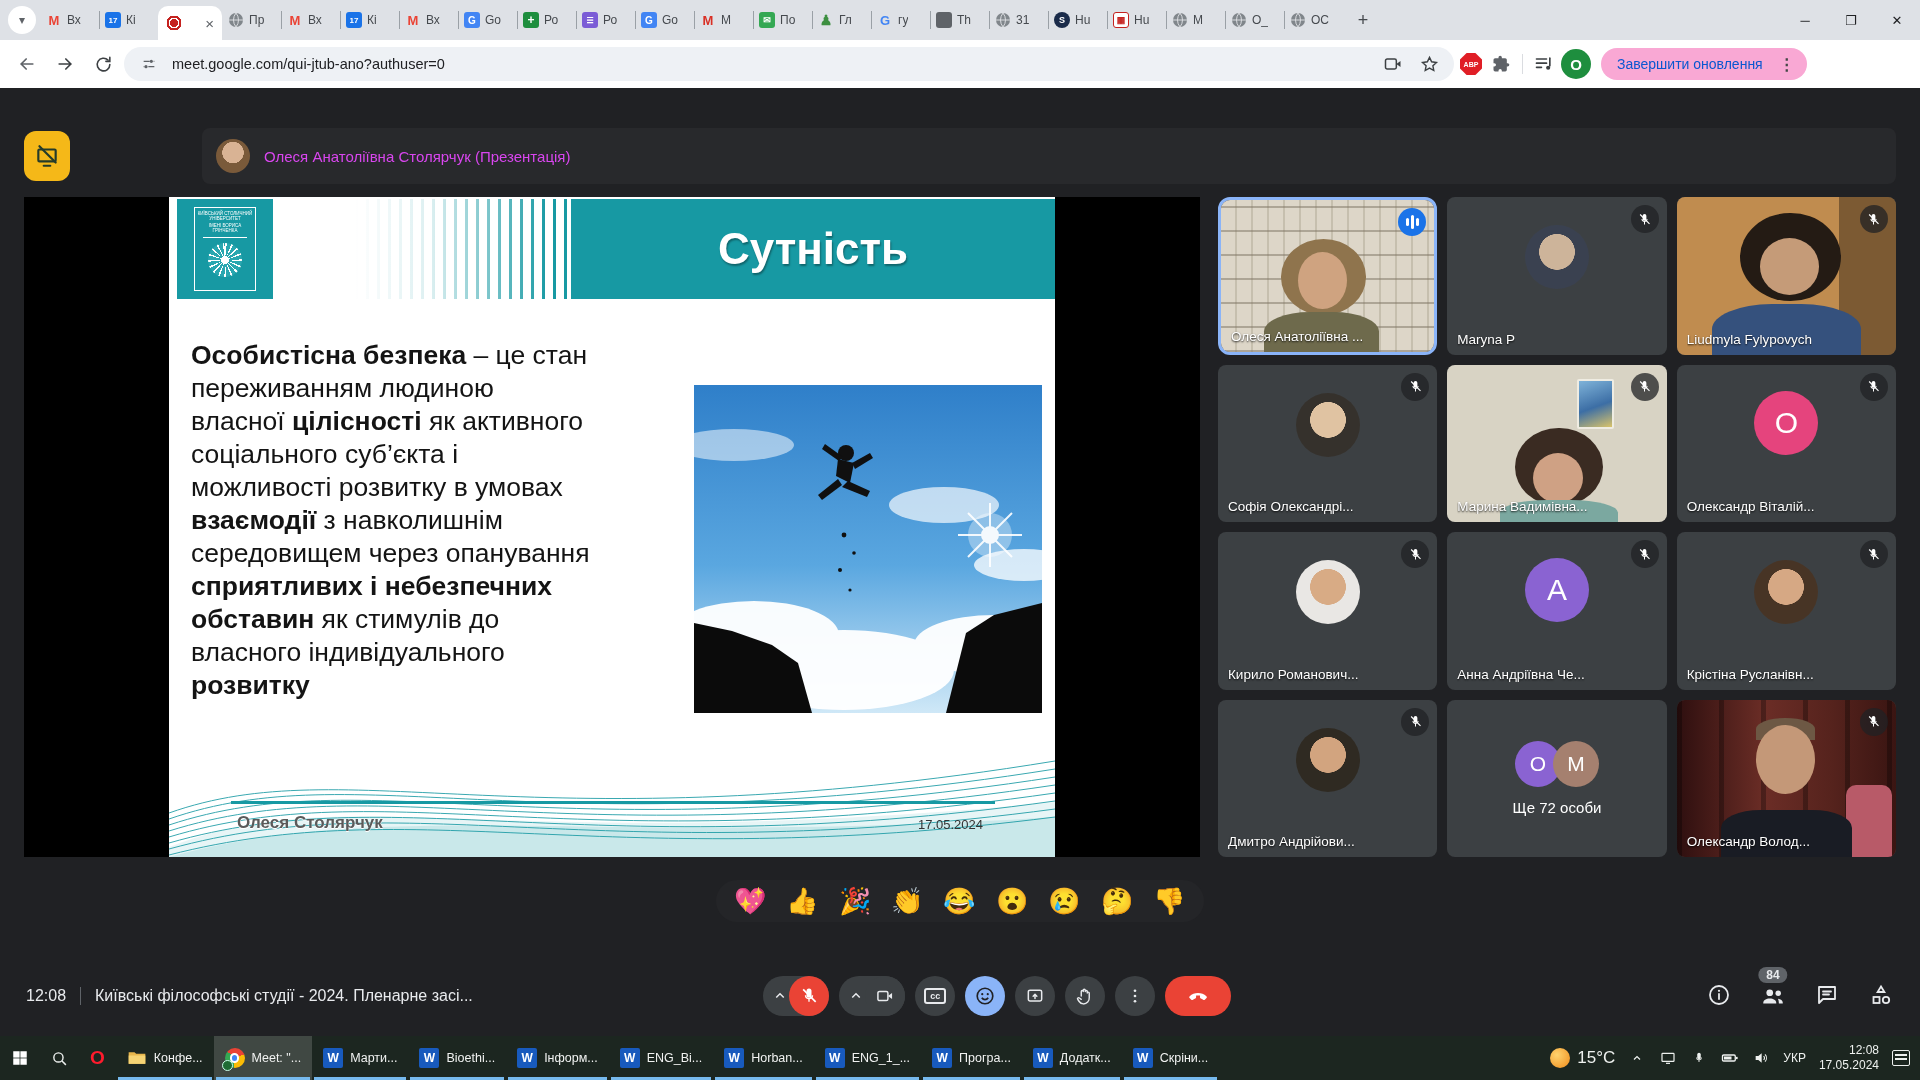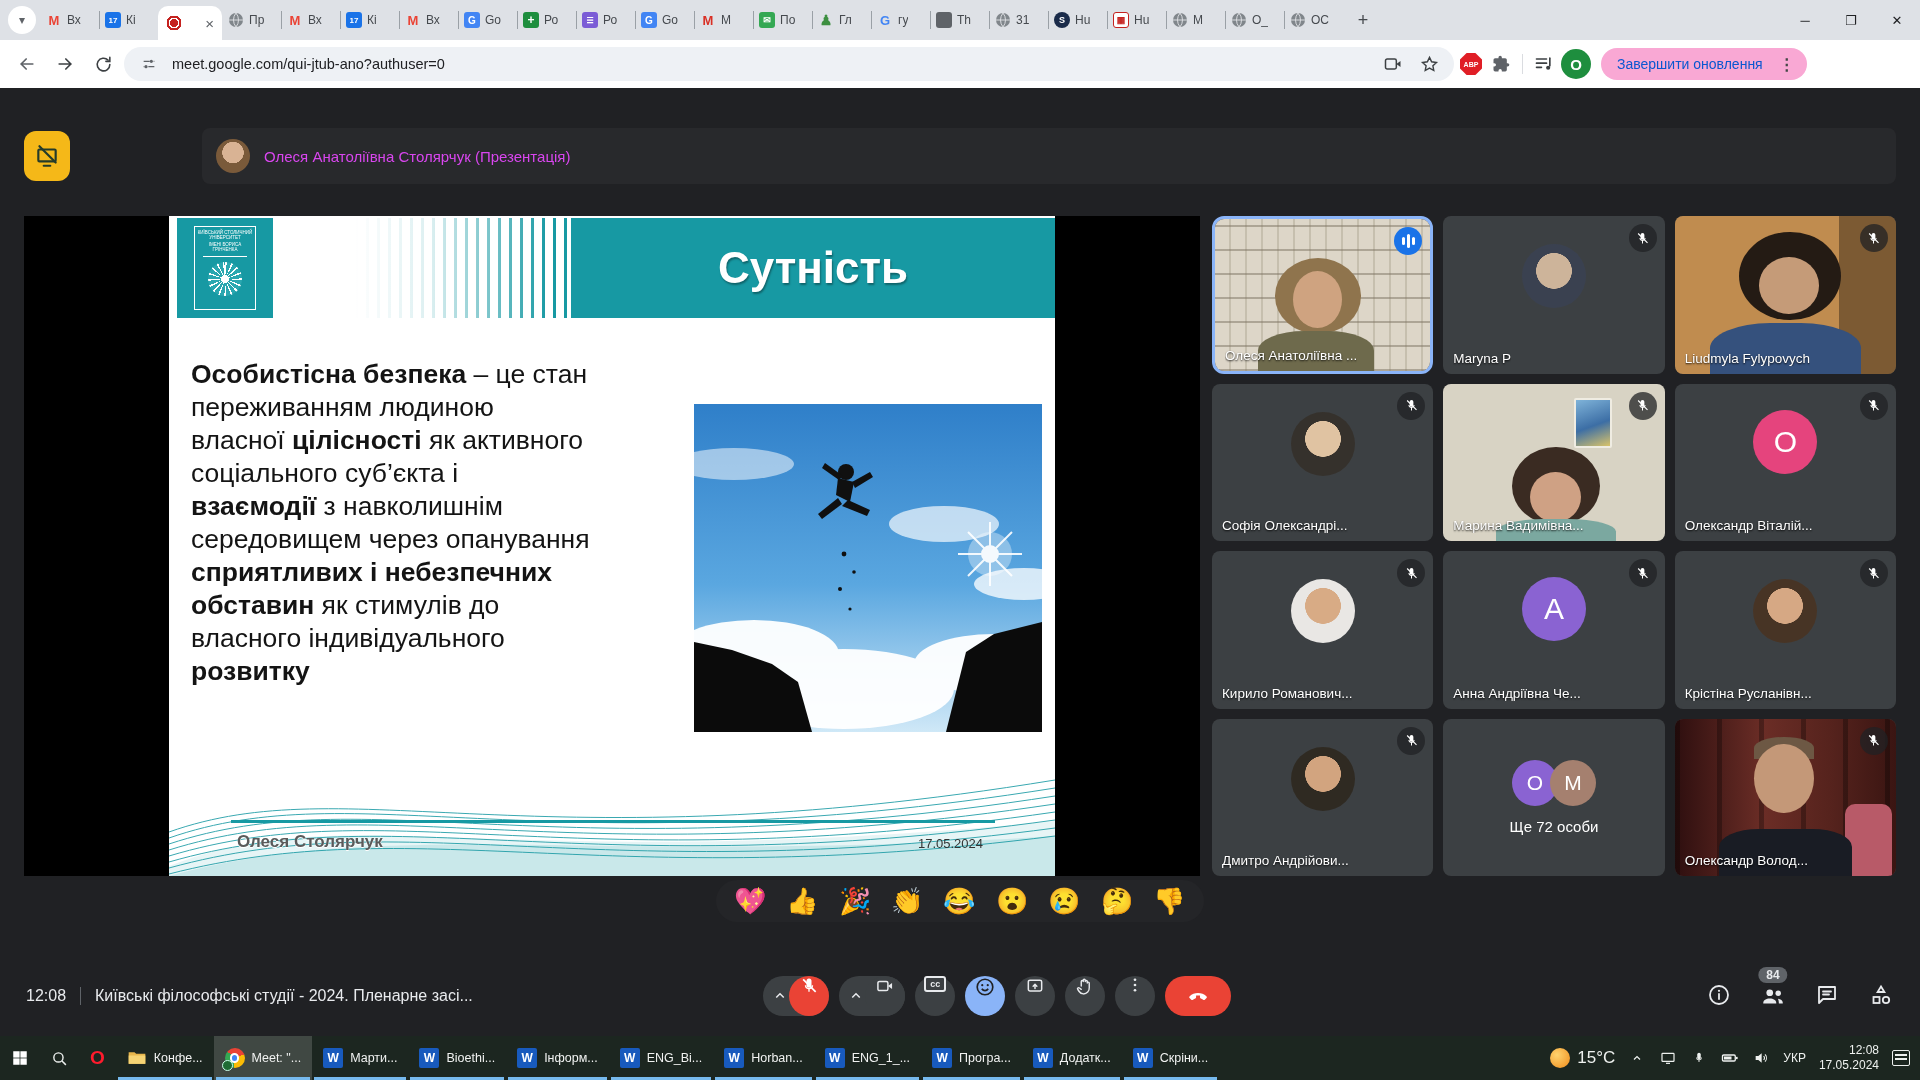--- a/index.html
+++ b/index.html
@@ -46,21 +46,21 @@
   .updatepill .dots{color:#444746;font-size:16px;font-weight:bold}
 
   
   .meet{height:948px;background:#202124;position:relative}
   .banner-row{position:absolute;top:40px;left:24px;right:24px;height:56px;display:flex;align-items:center;gap:14px}
   .corner-icon{width:46px;height:50px;border-radius:12px;background:#f5b818;display:flex;align-items:center;justify-content:center;flex:none}
   .banner{flex:1;height:56px;background:#28292c;border-radius:8px;display:flex;align-items:center;gap:14px;padding:0 14px;margin-left:118px}
   .banner .bav{width:34px;height:34px;border-radius:50%;background:radial-gradient(circle at 50% 40%,#d9b394 0 40%,#7a5a3a 41%);flex:none}
   .banner .bname{color:#d946ef;font-size:15px}
 
-  .content{position:absolute;top:128px;left:24px;right:24px;height:660px;display:flex;gap:12px}
+  .content{position:absolute;top:109px;left:24px;right:24px;height:660px;display:flex;gap:18px}
   .stage{width:1176px;background:#000;display:flex;justify-content:center;flex:none}
   .slide{width:886px;height:660px;background:#fff;position:relative;overflow:hidden}
 
   .sl-header{position:absolute;top:2px;left:0;right:0;height:100px}
   .emblem{position:absolute;left:8px;top:0;width:96px;height:100px;background:#1799a3;display:flex;flex-direction:column;align-items:center;padding-top:8px}
   .emblem .ebadge{width:62px;height:84px;border:1px solid #fff;display:flex;flex-direction:column;align-items:center;padding-top:3px;gap:1px}
   .emblem .etxt{font-size:4.5px;color:#fff;text-align:center;line-height:1.2;width:56px}
   .emblem .eline{width:44px;height:1px;background:#fff;margin:2px 0}
   .burst{width:34px;height:34px;border-radius:50%;background:radial-gradient(circle,#fff 0 4px,transparent 4px),repeating-conic-gradient(#ffffff 0 6deg,#2aa7b0 6deg 22deg);margin-top:2px}
   .stripes{position:absolute;left:186px;top:0;width:216px;height:100px;background:repeating-linear-gradient(90deg,#1799a3 0 3px,#fff 3px 11px)}
@@ -122,21 +122,21 @@
   .emoji-row{position:absolute;top:792px;left:0;right:0;display:flex;justify-content:center}
   .emoji-pill{display:flex;gap:20px;padding:8px 18px;border-radius:26px;background:#242528}
   .emoji-pill span{font-size:26px;line-height:1}
   .controlbar{position:absolute;left:0;right:0;bottom:0;height:80px;display:flex;align-items:center;padding:0 26px}
   .cb-left{display:flex;align-items:center;gap:14px;color:#e8eaed;width:500px;flex:none}
   .cb-time{font-size:16px}
   .cb-sep{width:1px;height:18px;background:#5f6368}
   .cb-title{font-size:16px;white-space:nowrap;overflow:hidden}
   .cb-center{display:flex;align-items:center;gap:10px;margin:0 auto}
   .pillgrp{height:40px;background:#3c4043;border-radius:20px;display:flex;align-items:center;padding-left:8px}
-  .roundbtn{width:40px;height:40px;border-radius:50%;display:flex;justify-content:center;background:#3c4043;flex:none}
+  .roundbtn{width:40px;height:40px;border-radius:50%;display:flex;align-items:center;justify-content:center;background:#3c4043;flex:none}
   .roundbtn.red{background:#ea4335}
   .roundbtn.blue{background:#8ab4f8}
   .endcall{width:66px;height:40px;border-radius:20px;background:#ea4335;display:flex;align-items:center;justify-content:center}
   .ccbox{width:22px;height:16px;border:2px solid #e8eaed;border-radius:3px;color:#e8eaed;font-size:9px;font-weight:bold;display:flex;align-items:center;justify-content:center}
   .cb-right{display:flex;align-items:center;gap:28px;margin-left:auto;width:auto}
   .cb-right .icw{position:relative;width:26px;height:26px;display:flex;justify-content:center}
   .badge84{position:absolute;top:-16px;left:50%;transform:translateX(-50%);background:#5f6368;color:#e8eaed;font-size:12px;font-weight:bold;border-radius:10px;padding:1px 8px}
 
   
   .taskbar{height:44px;background:#1c2620;display:flex;align-items:stretch}
@@ -372,20 +372,21 @@
             <div class="band">
                 <span class="stitle">Сутність</span>
               </div>
           </div>
 
           <div class="sbody" id="slide-lines">
               <div class="sline"><b> Особистісна безпека</b><span> – це стан</span></div>
               <div class="sline"><span>переживанням людиною</span></div>
               <div class="sline"><span>власної </span><b>цілісності</b><span> як активного</span></div>
               <div class="sline"><span>соціального суб’єкта і</span></div>
+              <div class="sline"><span>можливості розвитку в умовах</span></div>
               <div class="sline"><b>взаємодії</b><span> з навколишнім</span></div>
               <div class="sline"><span>середовищем через опанування</span></div>
               <div class="sline"><b>сприятливих і небезпечних</b></div>
               <div class="sline"><b>обставин</b><span> як стимулів до</span></div>
               <div class="sline"><span>власного індивідуального</span></div>
               <div class="sline"><b>розвитку</b></div>
             </div>
 
           <svg class="sphoto" viewBox="0 0 348 328">
             <defs>

